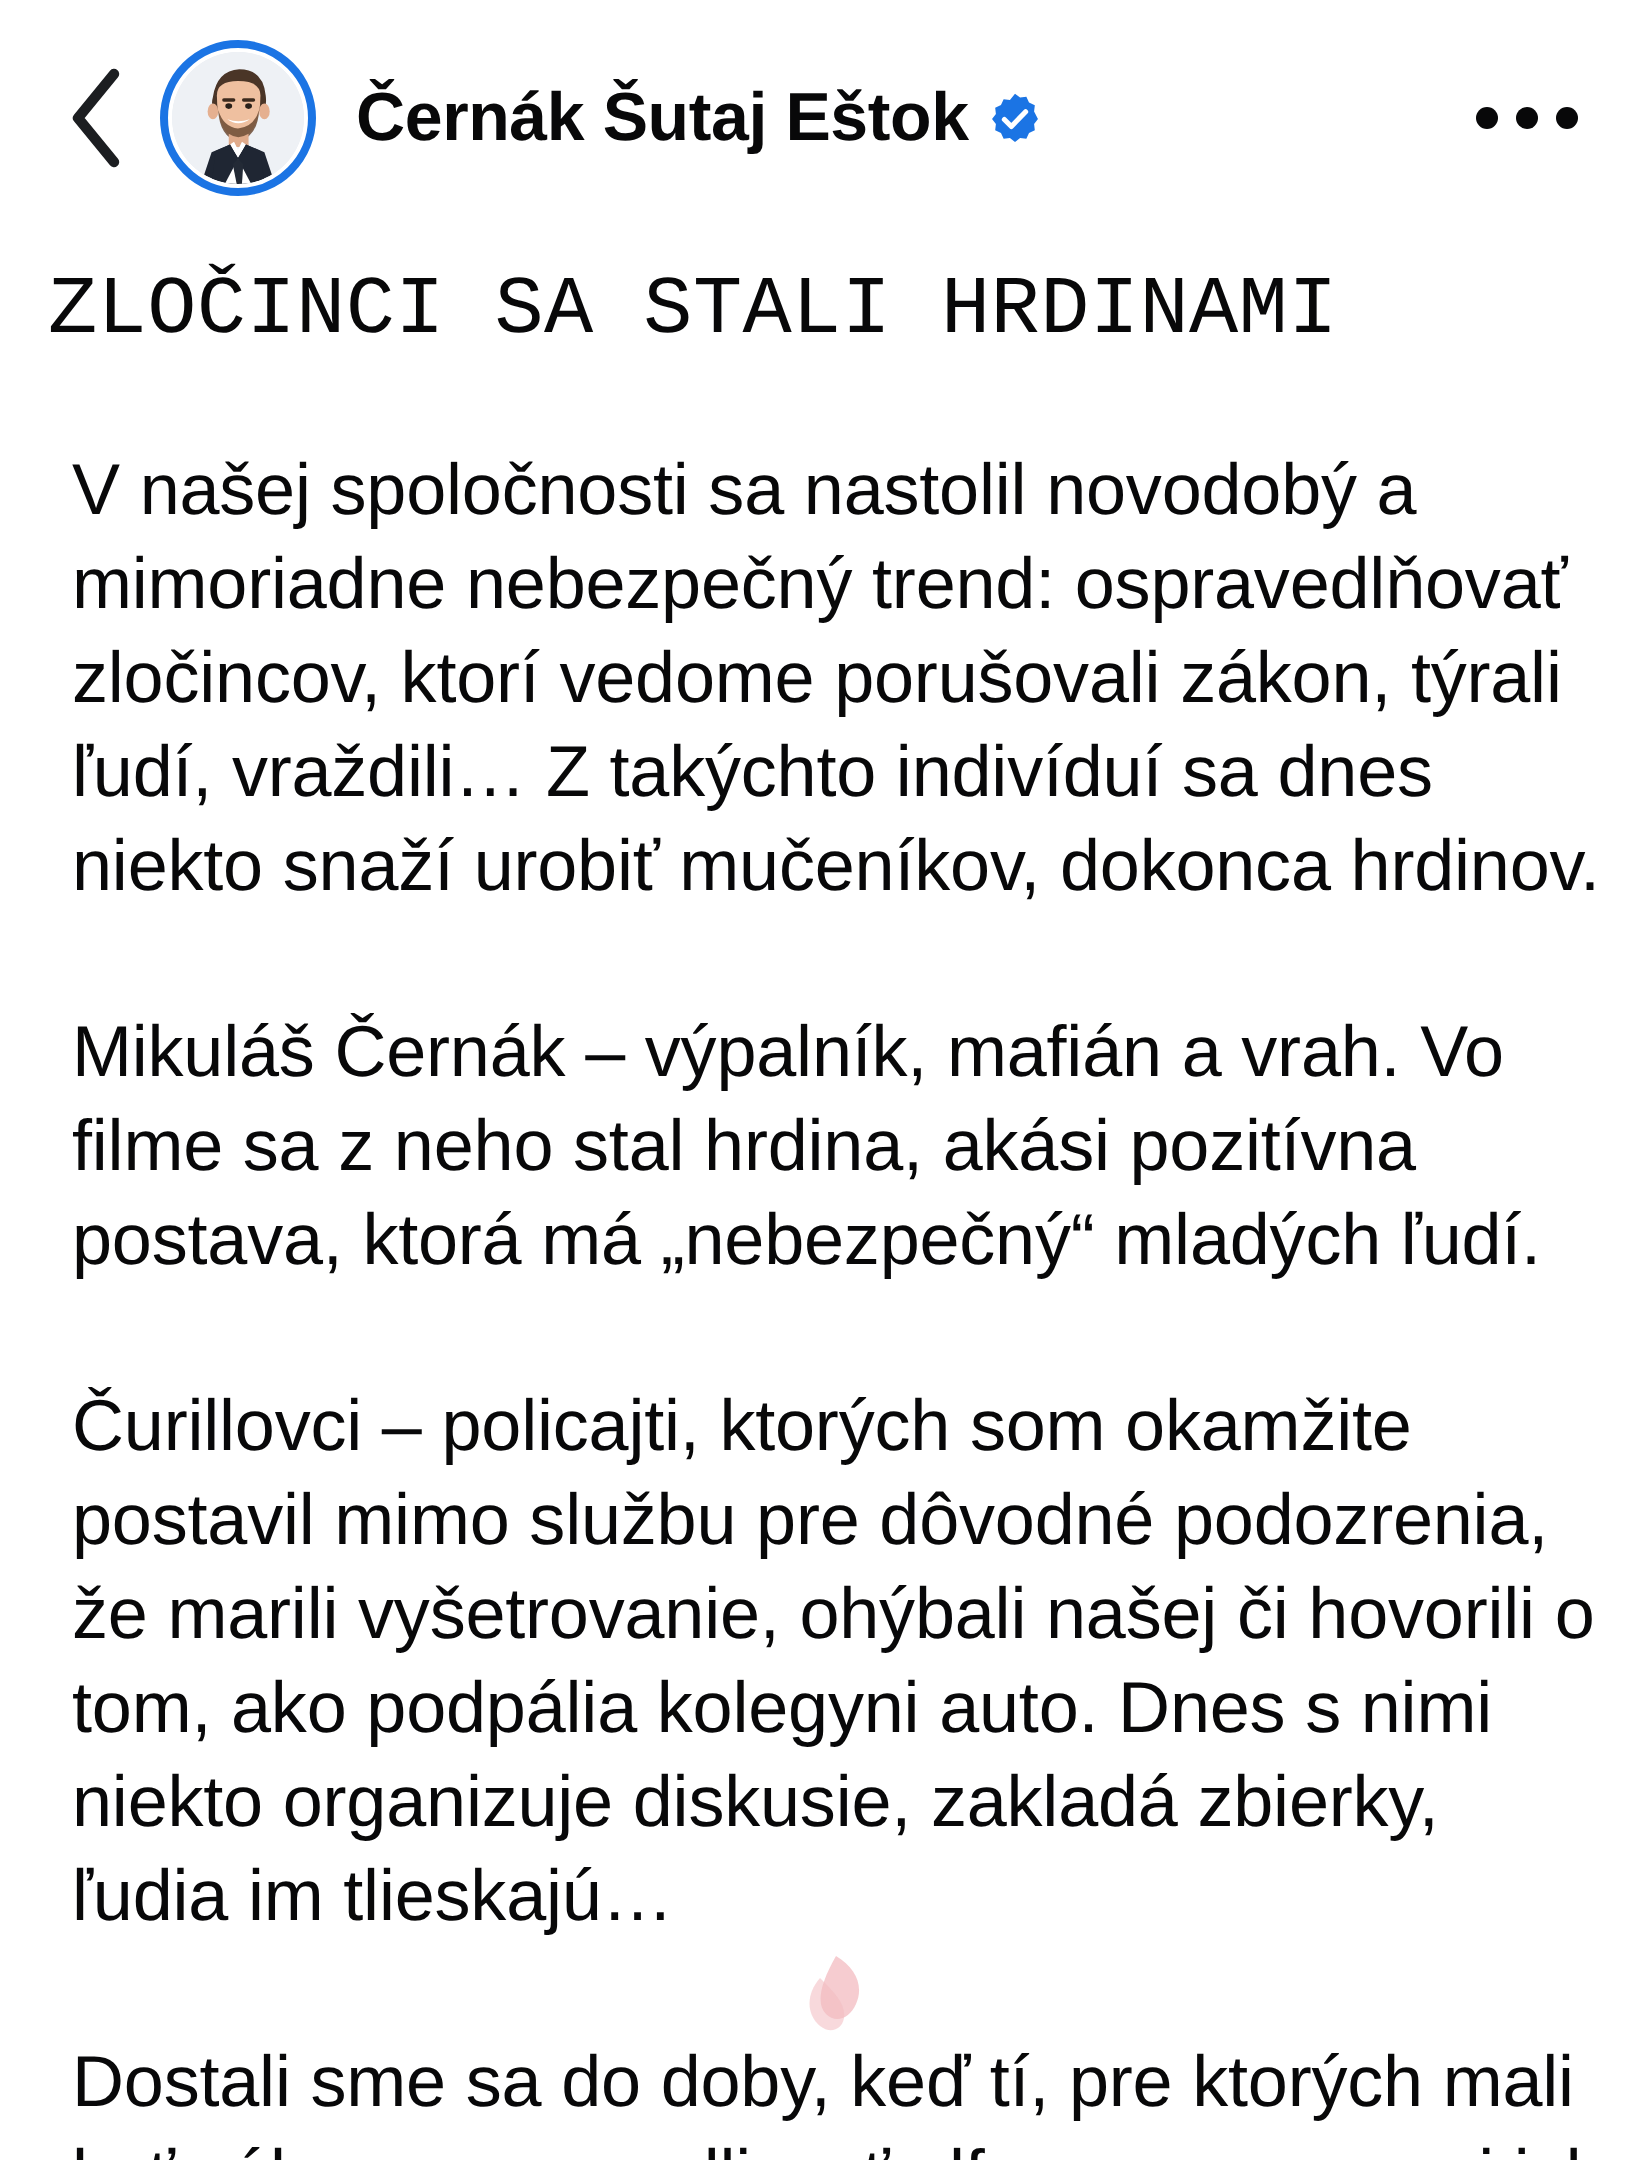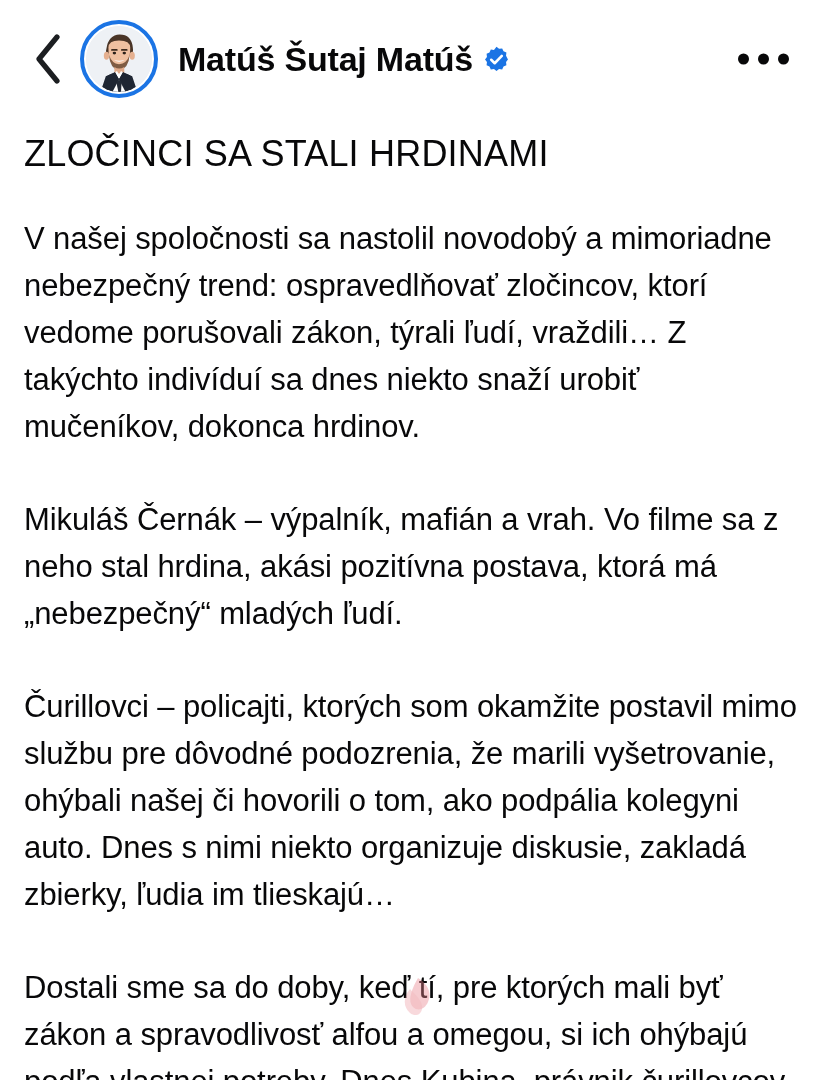--- a/index.html
+++ b/index.html
@@ -134,39 +134,40 @@
     display: block;
   }
 
   
   .post-body {
     padding: 0 22px 0 24px;
     position: relative;
   }
 
   .post-headline {
-    font-size: 36px;
+    font-size: 41px;
     font-weight: 400;
     line-height: 1.2;
     color: #080809;
     letter-spacing: 0.2px;
     margin: 14px 0 0 0;
     white-space: nowrap;
+    font-family: Liberation Mono, monospace;
   }
 
   .post-paragraphs {
     margin-top: 40px;
   }
 
   .post-paragraph {
-    font-size: 31px;
+    font-size: 36px;
     line-height: 47px;
     color: #080809;
     letter-spacing: -0.1px;
-    margin: 0 0 46px 0;
+    margin: 0 0 46px 12px;
     white-space: pre-line;
   }
   .post-paragraph:last-child { margin-bottom: 0; }
 
   
   .watermark {
     position: absolute;
     left: 398px;
     top: 975px;
     width: 40px;
@@ -229,21 +230,21 @@
             <path d="M67 75 L56 70 L50 81 L60 100 L70 100Z" fill="#1f2633"></path>
 
             <path d="M50 81 L46 85 L49 100 L53 100 L54 85Z" fill="#232a36"></path>
           </g>
         </svg>
       </div>
     </div>
 
     <div class="header-text">
       <div class="name-row">
-        <span class="author-name">Matúš Šutaj Matúš</span>
+        <span class="author-name">Černák Šutaj Eštok</span>
         <span class="verified-badge">
           <svg width="29" height="29" viewBox="0 0 24 24" xmlns="http://www.w3.org/2000/svg">
             <path fill="#1b74e4" d="M12 1.5l2.1 1.6 2.6-.3 1.1 2.4 2.4 1.1-.3 2.6L21.5 12l-1.6 2.1.3 2.6-2.4 1.1-1.1 2.4-2.6-.3L12 21.5l-2.1-1.6-2.6.3-1.1-2.4-2.4-1.1.3-2.6L2.5 12l1.6-2.1-.3-2.6 2.4-1.1 1.1-2.4 2.6.3L12 1.5z"></path>
             <path d="M7.6 12.2l2.9 2.9 5.9-6.1" stroke="#ffffff" stroke-width="2.1" fill="none" stroke-linecap="round" stroke-linejoin="round"></path>
           </svg>
         </span>
       </div>
 
     </div>
 

